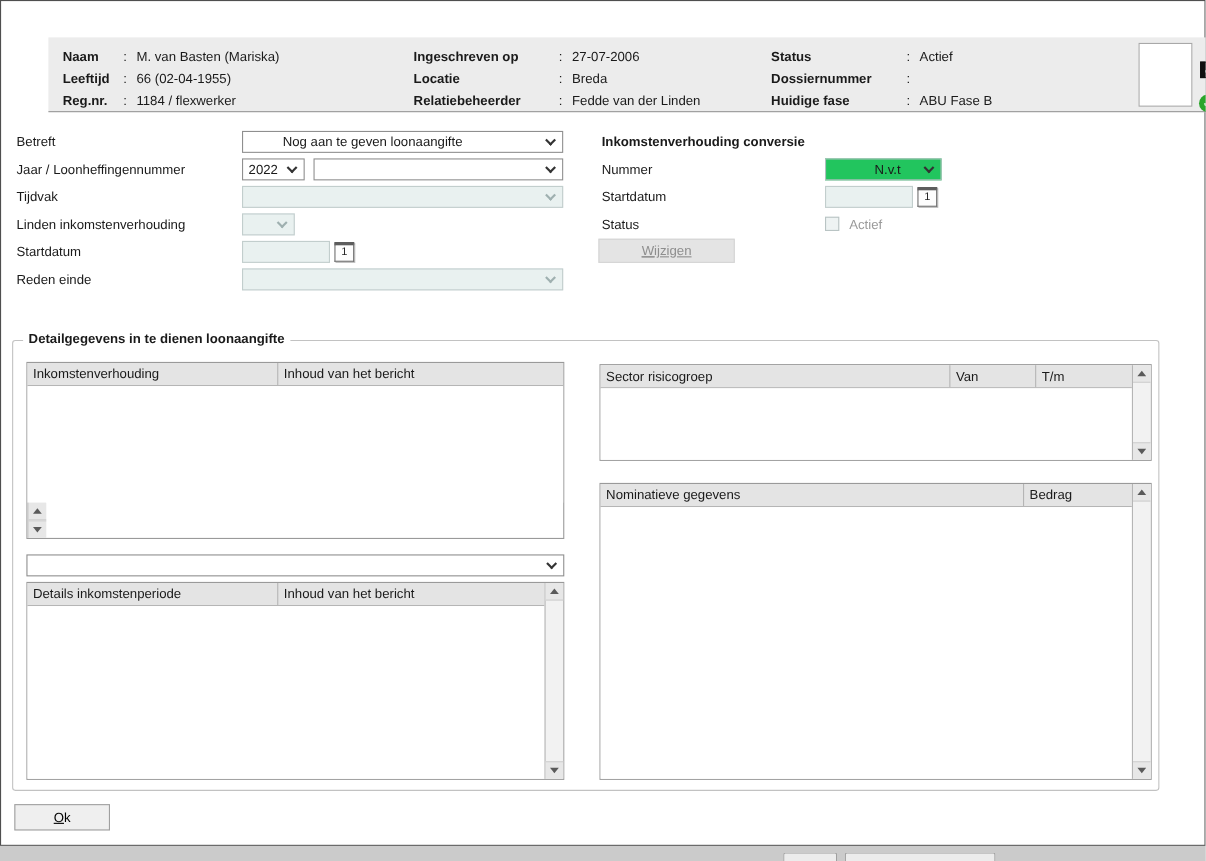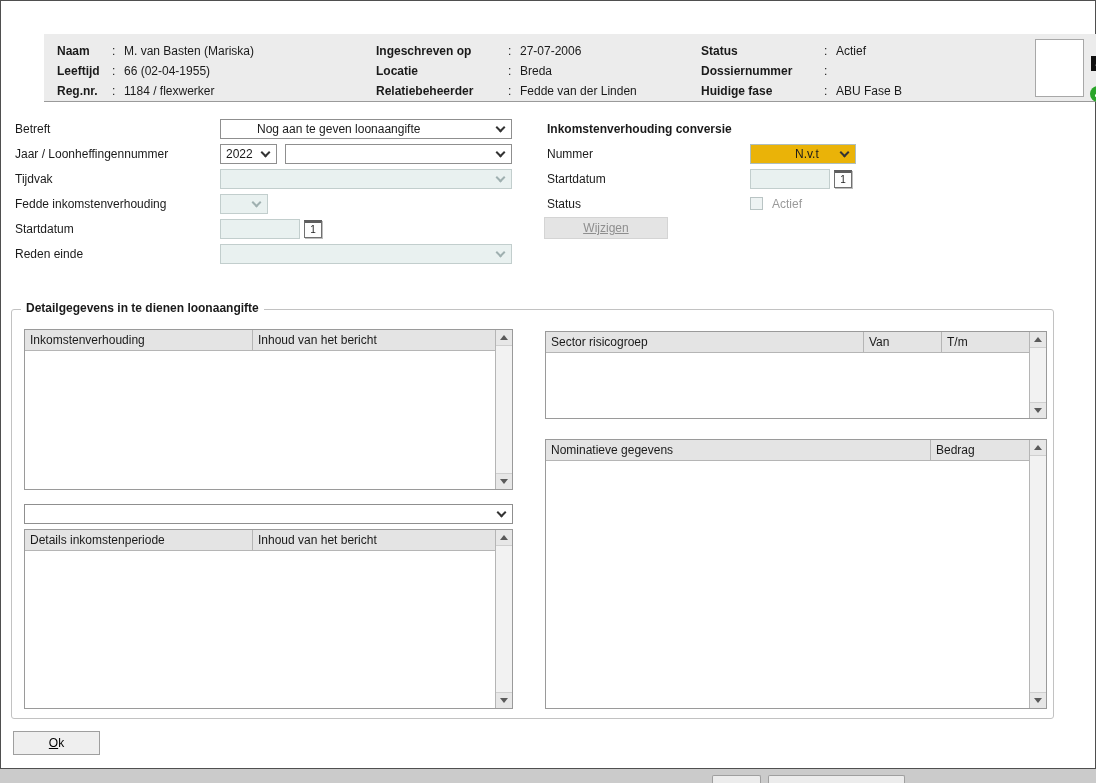--- a/index.html
+++ b/index.html
@@ -27,21 +27,21 @@
   .chk-checked { position:absolute; left:1047px; top:22px; width:15px; height:15px; background:#101010; border:1px solid #101010; color:#fff; font-size:11px; line-height:14px; text-align:center; }
   .status-ok { position:absolute; left:1046px; top:52px; width:16px; height:16px; border-radius:50%; background:#2aa52a; color:#fff; font-size:11px; font-weight:bold; line-height:16px; text-align:center; }
 
   
   .flabel { position:absolute; line-height:20px; white-space:nowrap; }
   .flabel.bold { font-weight:bold; }
   .combo { position:absolute; height:20px; background:#fff; border:1px solid #8f8f8f; display:flex; align-items:center; padding:0 20px 0 5px; white-space:nowrap; overflow:hidden; }
   .chev { position:absolute; right:7px; top:4px; width:7px; height:7px; border-right:2px solid #333; border-bottom:2px solid #333; transform:rotate(45deg); }
   .combo.dis { background:#e9f1f0; border-color:#c2cecd; color:#8aa0a0; }
   .combo.dis .chev { border-color:#9fb0b0; }
-  .combo.tint { background:#eab308; border-color:#aebebe;padding-left:44px; }
+  .combo.tint { background:#22c55e; border-color:#aebebe;padding-left:44px; }
   .tinput { position:absolute; height:20px; background:#e9f1f0; border:1px solid #c2cecd; padding:0 4px; line-height:18px; }
   .calbtn { position:absolute; width:18px; height:18px; background:#fdfdfd; border:1px solid #707070; border-top:3px solid #5d5d5d; box-shadow:1px 1px 0 #bdbdbd; font-size:10px; line-height:13px; text-align:center; color:#222; cursor:pointer; }
   .chk-dis { position:absolute; width:13px; height:13px; background:#eef3f3; border:1px solid #b9c4c4; }
   .dislabel { color:#9a9a9a; }
 
   .btn { position:absolute; text-align:center; cursor:pointer; }
   .btn::first-letter { text-decoration:underline; }
   .wijzigen-btn { left:543px; top:216px; width:124px; height:22px; background:#e4e4e4; border:1px solid #d4d4d4; color:#8e8e8e; line-height:20px;text-decoration:underline; }
   .ok-btn { left:12px; top:730px; width:87px; height:24px; background:#efefef; border:1px solid #9f9f9f; color:#000; line-height:22px; }
 
@@ -149,21 +149,21 @@
     <span></span>
     <span class="chev"></span>
   </div>
 
   <span class="flabel" style="left:14px;top:168px;">Tijdvak</span>
   <div class="combo dis" style="left:219px;top:168px;width:292px;">
     <span></span>
     <span class="chev"></span>
   </div>
 
-  <span class="flabel" style="left:14px;top:193px;">Fedde inkomstenverhouding</span>
+  <span class="flabel" style="left:14px;top:193px;">Linden inkomstenverhouding</span>
   <div class="combo dis" style="left:219px;top:193px;width:48px;">
     <span></span>
     <span class="chev"></span>
   </div>
 
   <span class="flabel" style="left:14px;top:218px;">Startdatum</span>
   <div class="tinput" style="left:219px;top:218px;width:80px;"></div>
   <div class="calbtn" style="left:303px;top:219px;">1</div>
 
   <span class="flabel" style="left:14px;top:243px;">Reden einde</span>
@@ -186,21 +186,21 @@
 
   <span class="flabel" style="left:546px;top:193px;">Status</span>
   <div class="chk-dis" style="left:749px;top:196px;"></div>
   <span class="flabel dislabel" style="left:771px;top:193px;">Actief</span>
 
   <div class="btn wijzigen-btn">Wijzigen</div>
 
   <div class="groupbox">
     <span class="legend">Detailgegevens in te dienen loonaangifte</span>
 
-    <div class="dtable" style="left:12px;top:19px;width:489px;height:161px;">
+    <div class="dtable" style="left:12px;top:19px;width:489px;height:161px;flex-direction:column;">
       <div class="tmain">
         <div class="thead">
           <div class="th" style="width:228px;">Inkomstenverhouding</div>
           <div class="th thflex">Inhoud van het bericht</div>
         </div>
         <div class="tbody"></div>
       </div>
       <div class="sbar">
         <div class="sbtn up">
             <span class="tri tri-up"></span>

